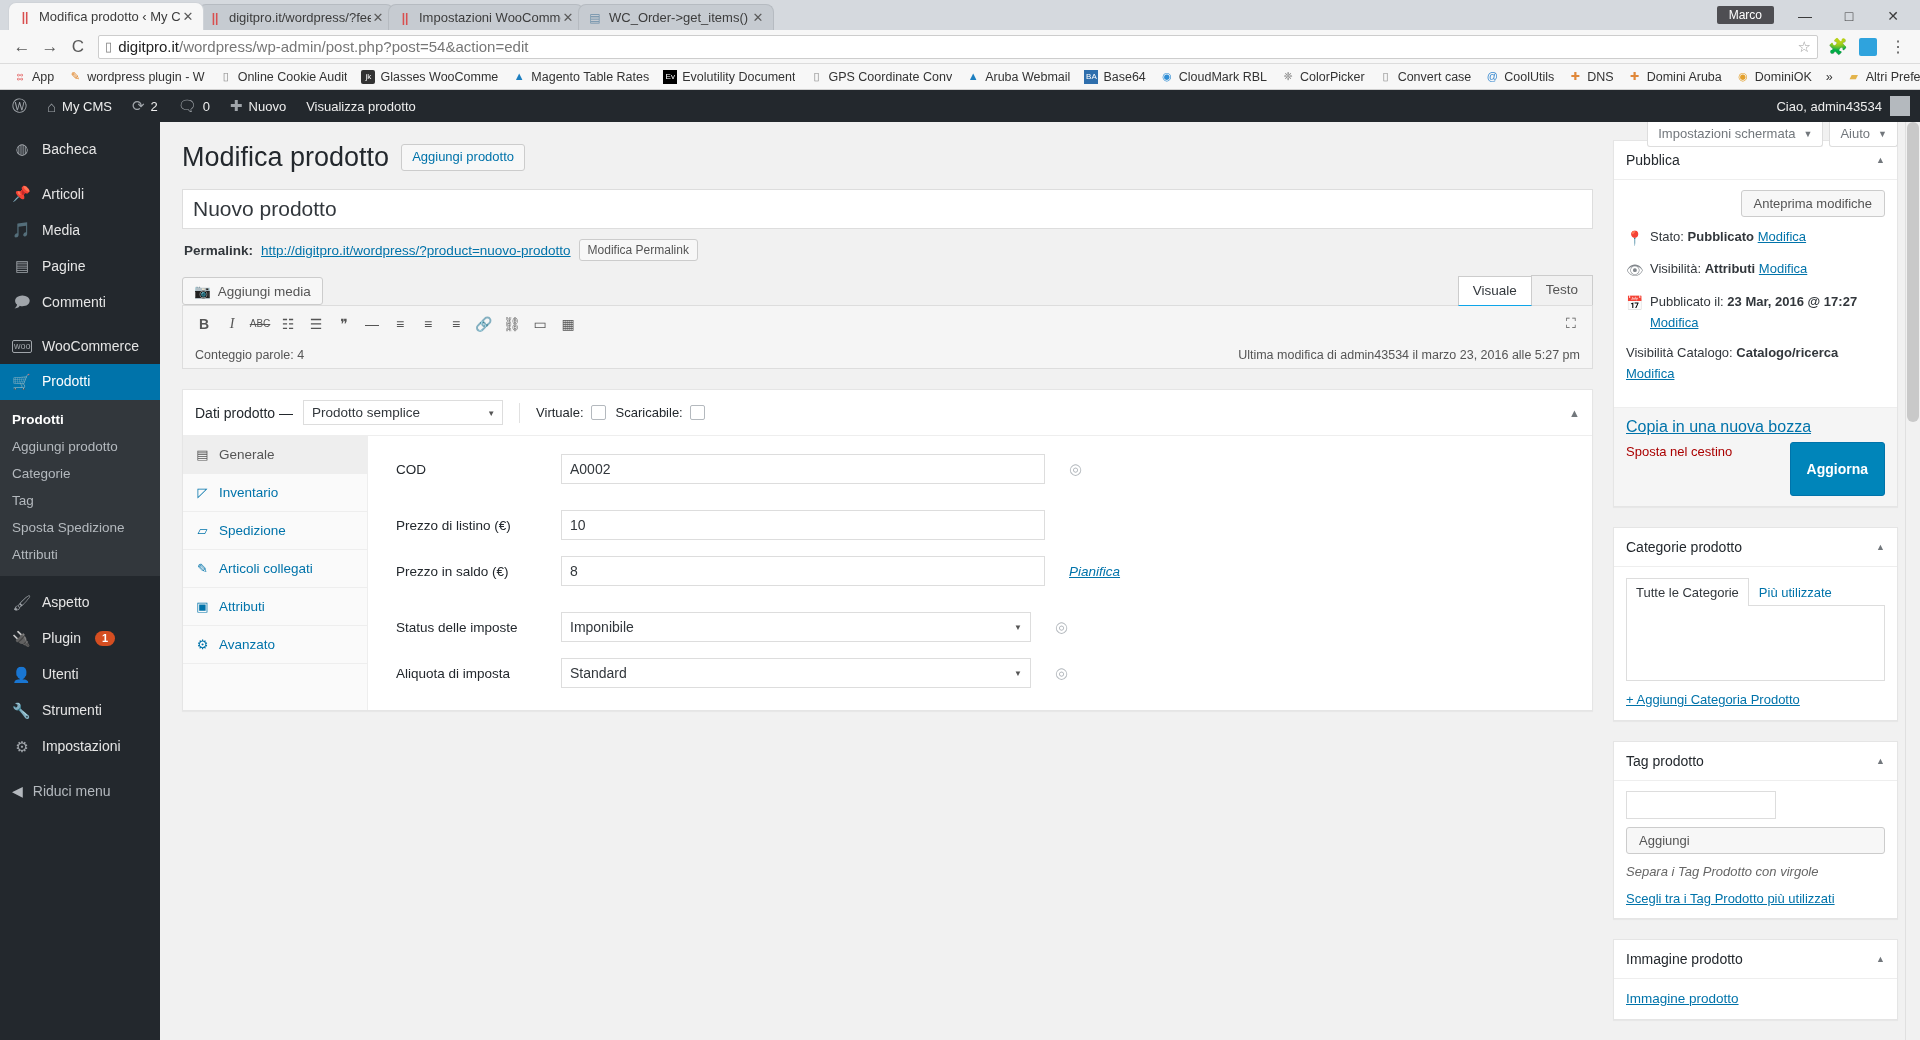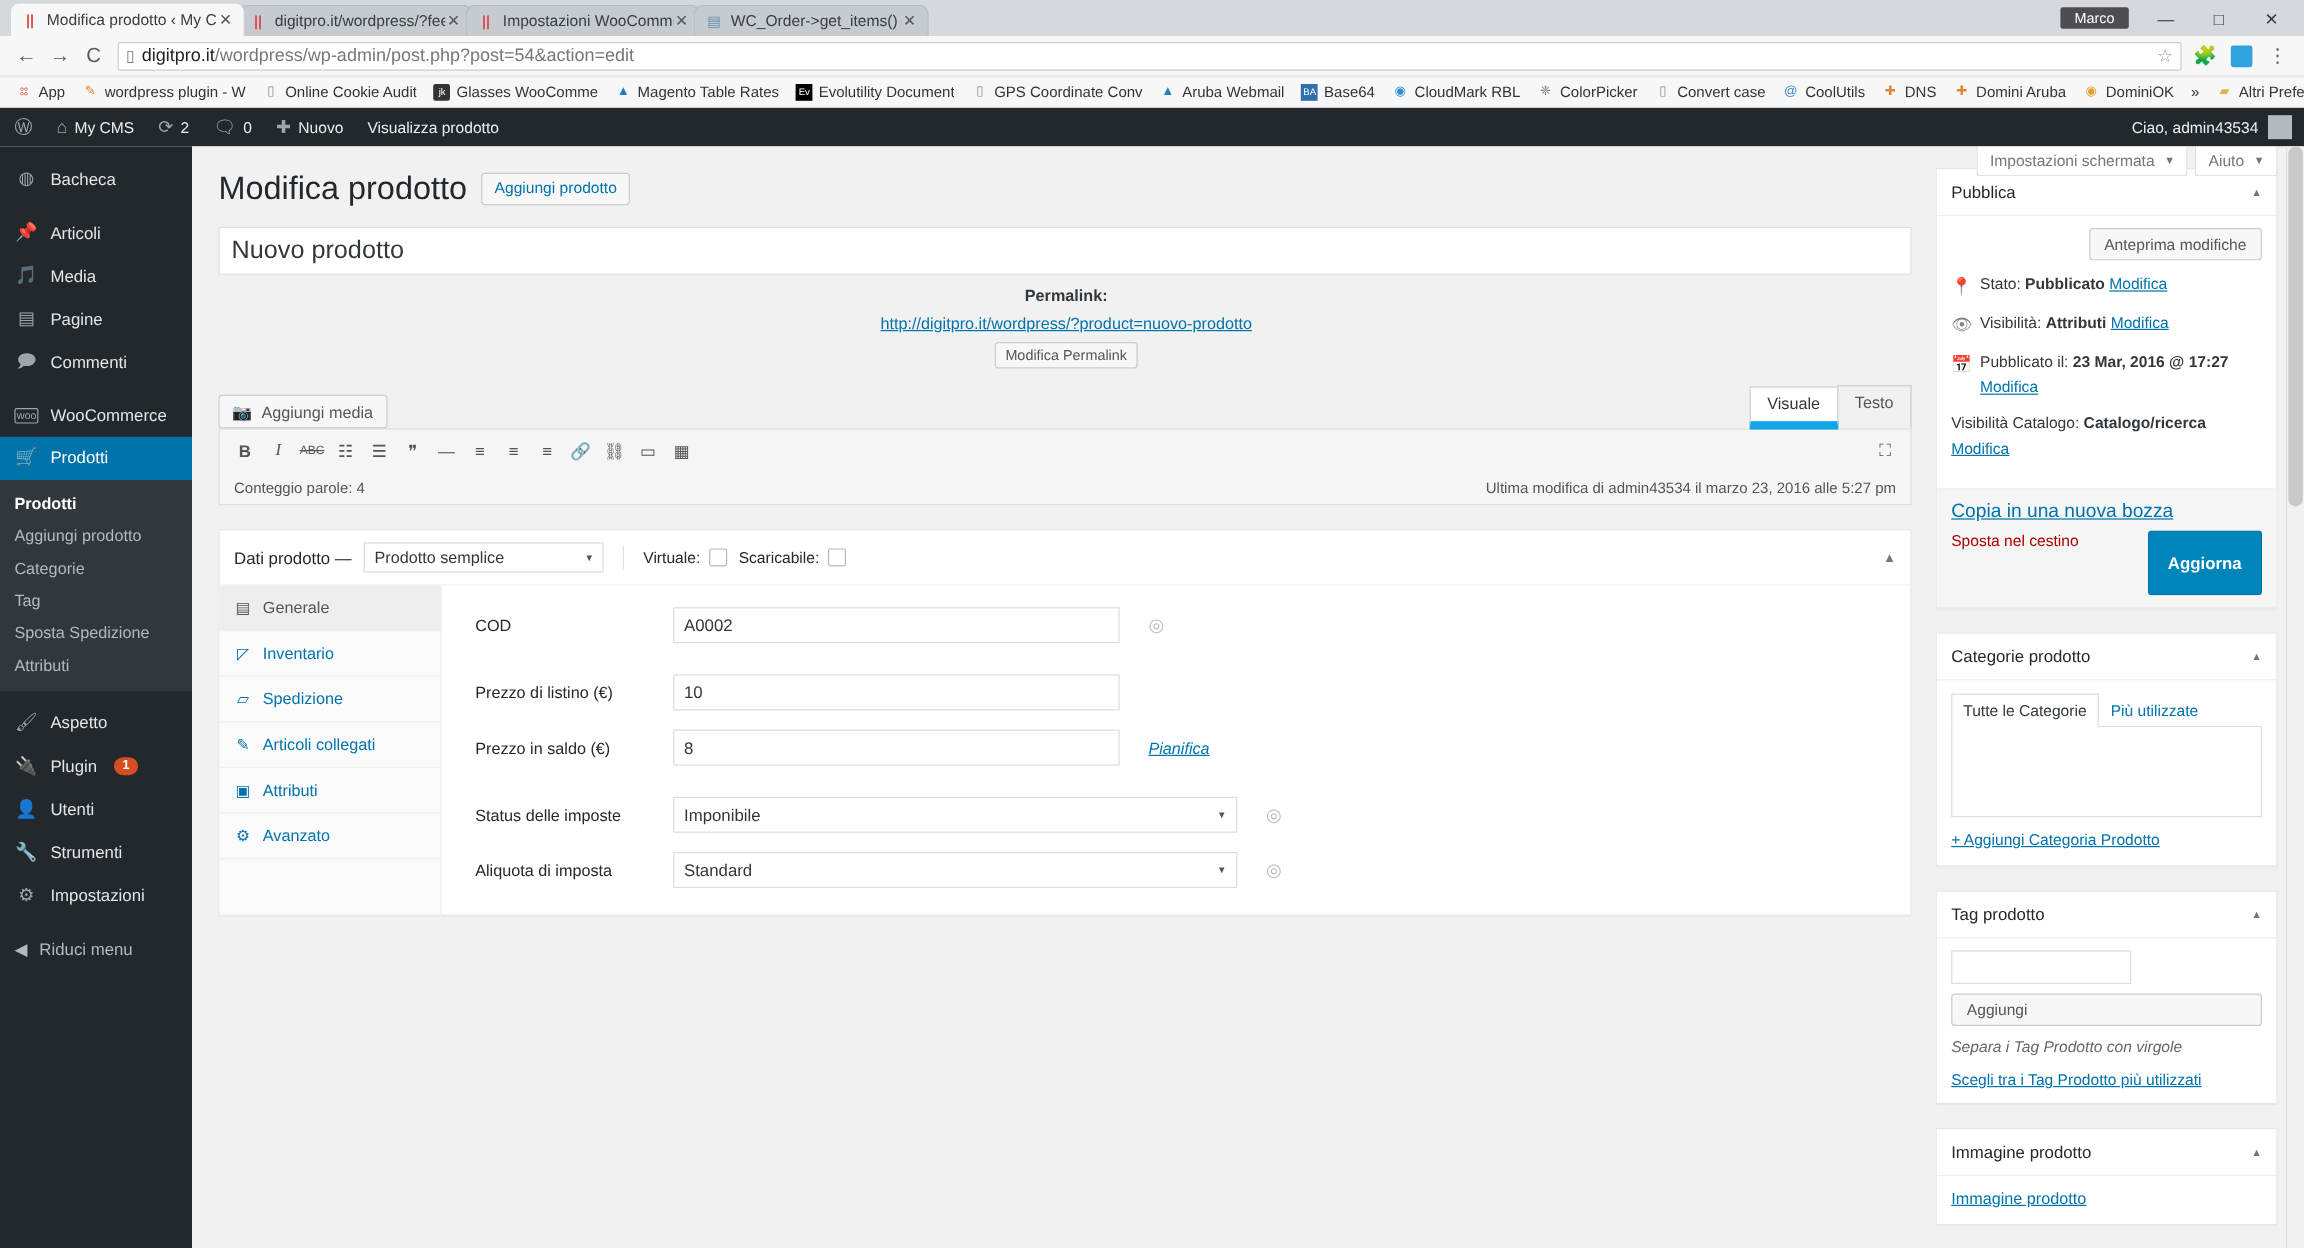--- a/index.html
+++ b/index.html
@@ -161,21 +161,21 @@
     padding: 4px 10px; font-weight: normal;
   }
 
   .title-input {
     width: 100%; height: 40px; background: #fff; border: 1px solid #ddd;
     font-size: 21px; color: #32373c; padding: 3px 10px;
     font-family: "Liberation Sans", sans-serif; outline: none;
   }
   .permalink-row {
     margin: 10px 0 0 2px; font-size: 13.5px; color: #32373c;
-    display: flex; align-items: center; gap: 8px; flex-direction: column;
+    display: flex; align-items: center; gap: 8px;
   }
   .permalink-row b { font-weight: bold; }
   .permalink-link { color: #0073aa; text-decoration: underline; }
   .btn-small {
     background: #f7f7f7; border: 1px solid #ccc; border-radius: 3px;
     font-size: 12px; padding: 3px 8px; color: #555;
   }
 
   .editor-wrap { margin-top: 14px; }
   .media-row { display: flex; align-items: flex-end; }
@@ -183,21 +183,21 @@
     background: #f7f7f7; border: 1px solid #ccc; border-radius: 3px;
     padding: 5px 11px; font-size: 13.5px; color: #555;
     display: inline-flex; align-items: center; gap: 7px;
   }
   .editor-tabs { margin-left: auto; display: flex; }
   .ed-tab {
     padding: 6px 14px 7px 14px; font-size: 13.5px; color: #555;
     background: #f1f1f1; border: 1px solid #ccc; border-bottom: none;
     margin-left: -1px;
   }
-  .ed-tab.active { background: #fff; color: #32373c; border-bottom: 7px solid #0ea5e9; position: relative; top: 1px;}
+  .ed-tab.active { background: #fff; color: #32373c; border-bottom: 1px solid #0ea5e9; position: relative; top: 1px;}
 
   .mce-toolbar {
     background: #f5f5f5; border: 1px solid #ddd; border-bottom: none;
     height: 36px; display: flex; align-items: center; padding: 0 8px; gap: 2px;
   }
   .tb-btn {
     width: 26px; height: 26px; display: flex; align-items: center;
     justify-content: center; color: #555; font-size: 14px;
   }
   .tb-right { margin-left: auto; }
@@ -250,21 +250,21 @@
   .pd-tab.active { background: #eee; color: #555; }
   .pd-tab .pdt-ico { font-size: 13px; color: #0073aa; width: 15px; text-align:center;}
   .pd-tab.active .pdt-ico { color: #555; }
   .pd-panel { flex: 1 1 auto; padding: 10px 0 14px 0; }
   .field-row {
     display: flex; align-items: center; padding: 8px 14px 8px 28px;
     font-size: 13.5px; color: #23282d; gap: 10px;
   }
   .field-label { width: 155px; flex: 0 0 155px; color: #23282d; font-size: 13.5px; }
   .field-input {
-    width: 372px; height: 30px; border: 1px solid #ddd; background: #fff;
+    width: 484px; height: 30px; border: 1px solid #ddd; background: #fff;
     padding: 2px 8px; font-size: 14px; color: #32373c;
     font-family: "Liberation Sans", sans-serif;
   }
   .field-select {
     width: 470px; height: 30px; border: 1px solid #ddd; background: #fff;
     padding: 2px 24px 2px 8px; font-size: 14px; color: #32373c; appearance: none;
     font-family: "Liberation Sans", sans-serif;
   }
   .fsel-wrap { position: relative; display: inline-block; }
   .fsel-wrap::after {

